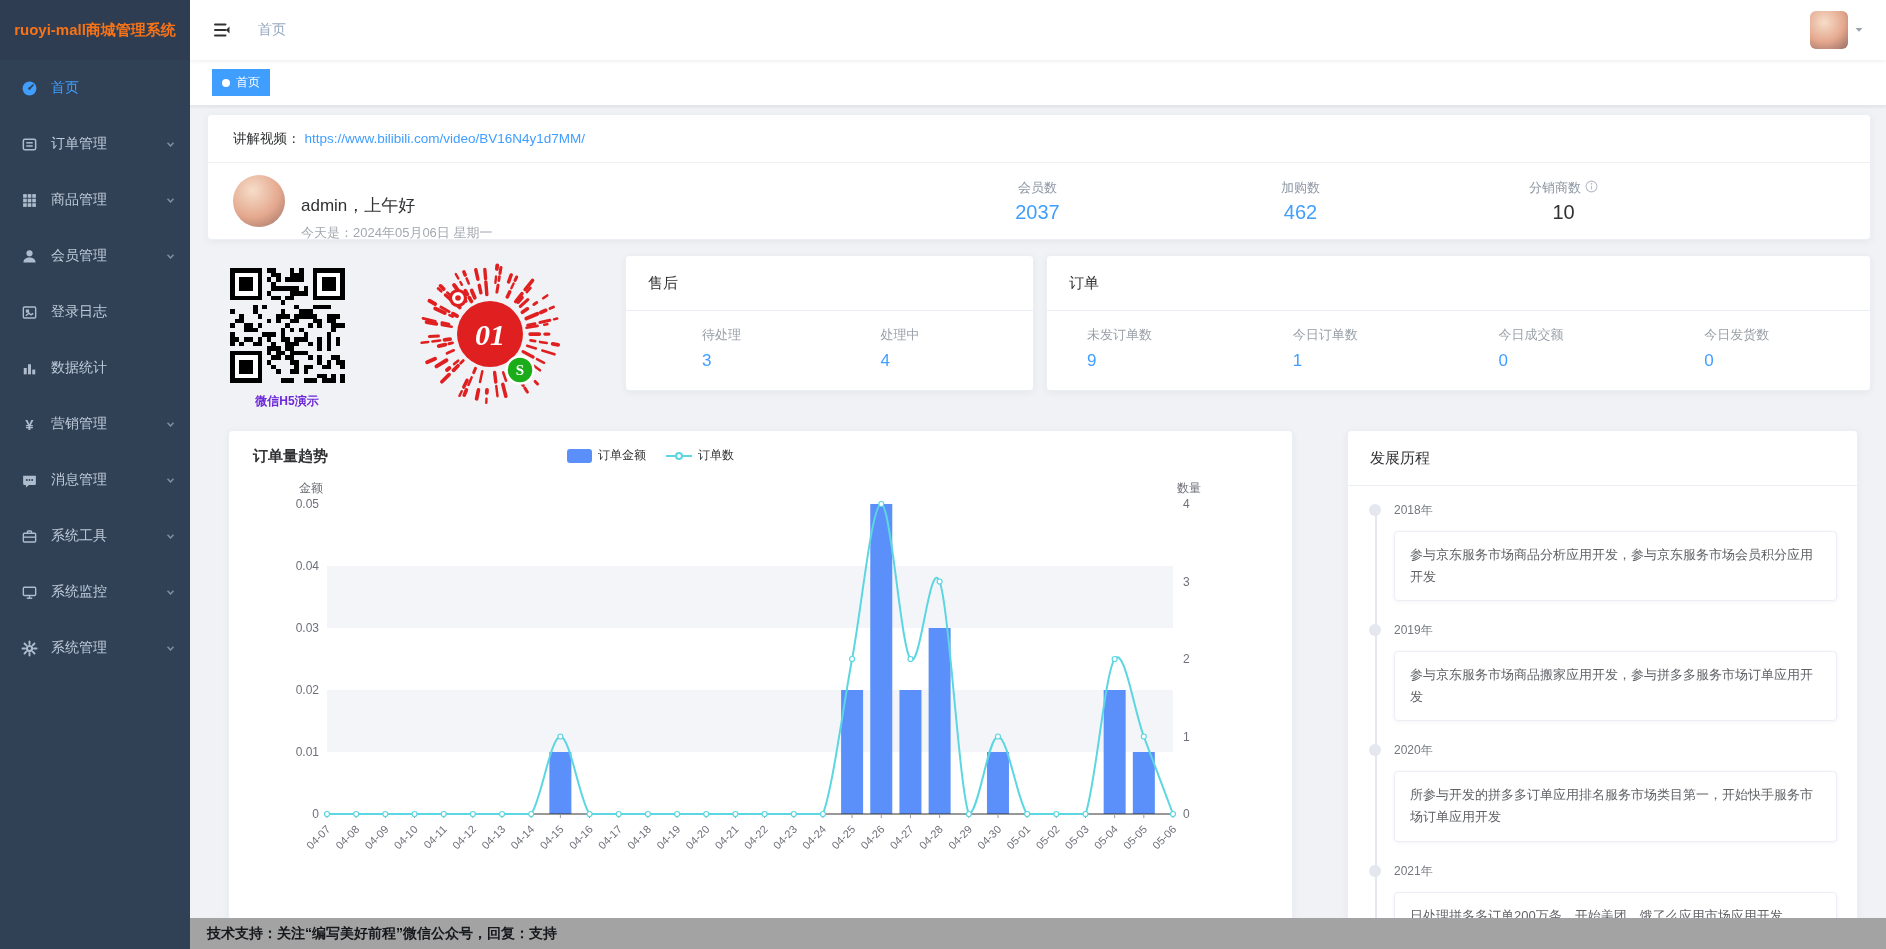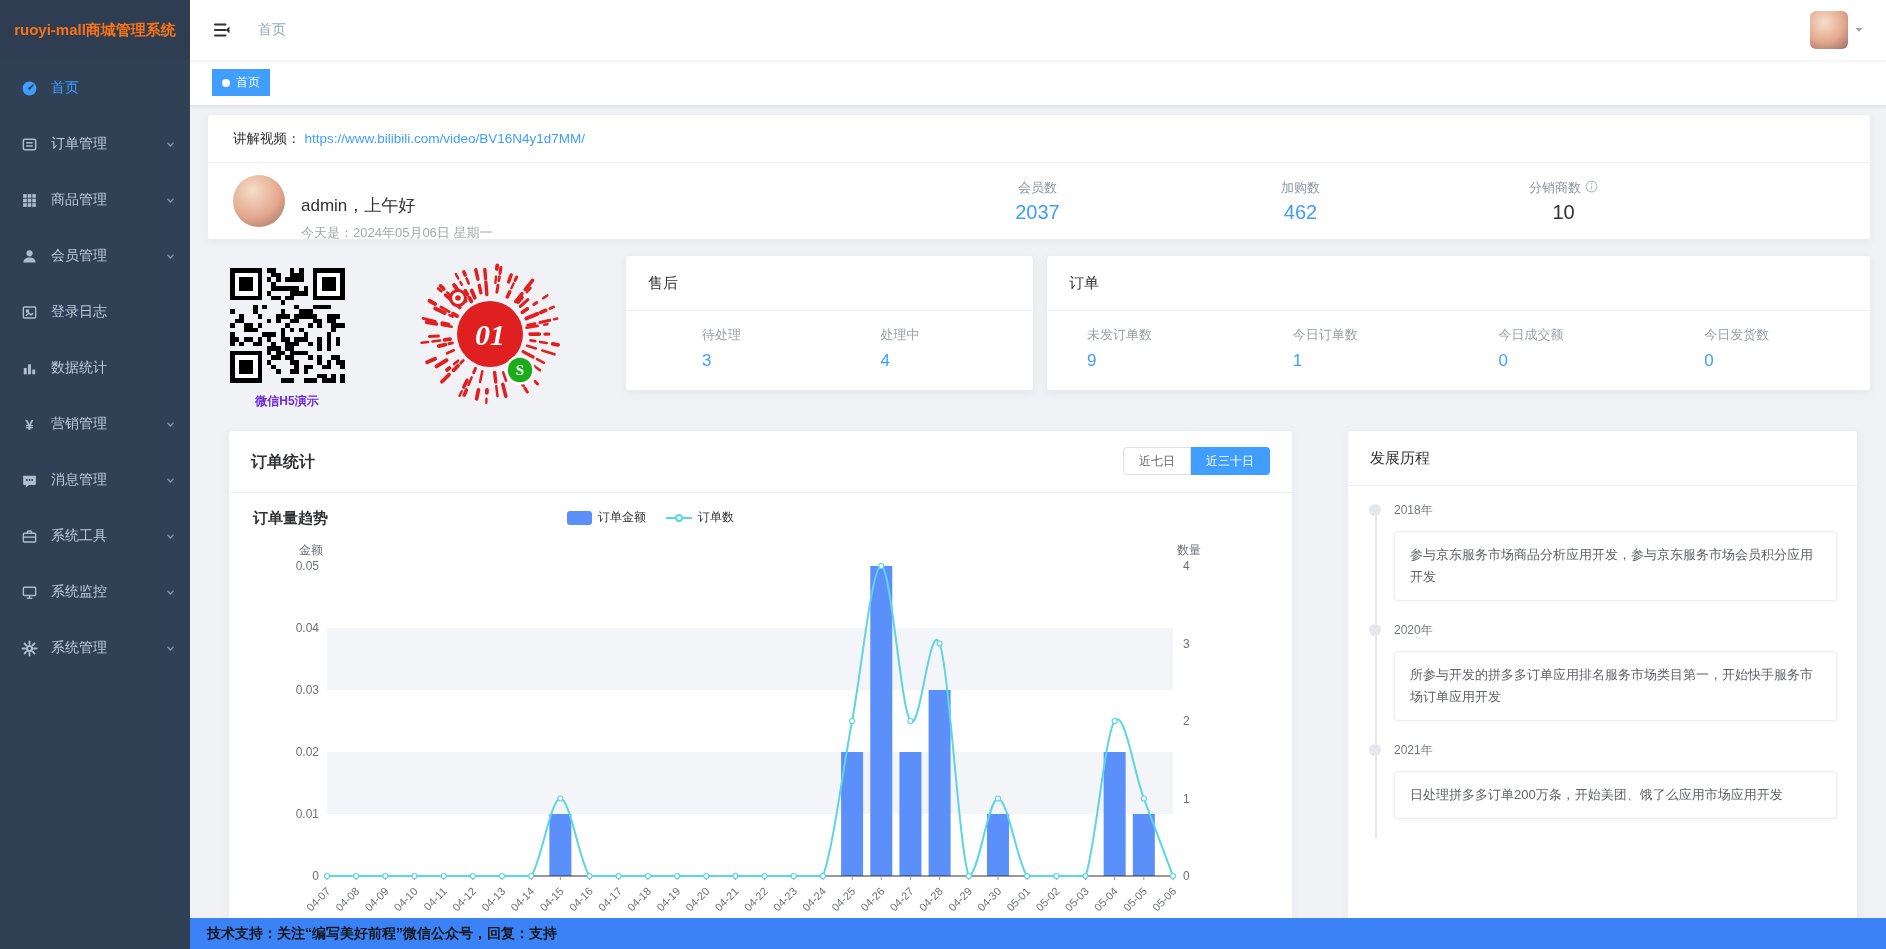--- a/index.html
+++ b/index.html
@@ -81,21 +81,21 @@
   
   .timeline-card { left:1347px; top:430px; width:511px; height:540px; }
   .timeline { position:relative; padding:16px 20px 0 46px; }
   .timeline:before { content:""; position:absolute; left:27px; top:22px; bottom:-20px; width:2px; background:#e4e7ed; }
   .tl-item { position:relative; margin-bottom:21px; }
   .tl-dot { position:absolute; left:-25px; top:2px; width:12px; height:12px; border-radius:50%; background:#e4e7ed; }
   .tl-year { font-size:12px; color:#73777f; }
   .tl-box { margin-top:12px; border:1px solid #ebeef5; border-radius:4px; box-shadow:0 1px 4px rgba(0,0,0,.05); padding:12px 15px; font-size:13px; color:#606266; line-height:1.7; }
 
   
-  .footer { position:absolute; left:190px; top:918px; width:1696px; height:31px; background:#3b82f6; z-index:40; display:flex; align-items:center; padding-left:17px; font-size:14px; font-weight:bold; color:#16181c; }
+  .footer { position:absolute; left:190px; top:918px; width:1696px; height:31px; background:#a3a3a3; z-index:40; display:flex; align-items:center; padding-left:17px; font-size:14px; font-weight:bold; color:#16181c; }
 </style>
 </head>
 <body>
 
 <div class="app">
 
   <aside class="sidebar">
     <div class="logo">ruoyi-mall商城管理系统</div>
     <nav id="menu">
         <div class="menu-item active">
@@ -638,27 +638,20 @@
           <div class="stat-value">0</div>
         </div>
         <div class="stat-col">
           <div class="stat-label">今日发货数</div>
           <div class="stat-value">0</div>
         </div>
       </div>
   </section>
 
   <section class="card chart-card">
-    <div class="card-header">
-      <span>订单统计</span>
-      <div class="range-group" id="rangeGroup">
-          <button class="range-btn">近七日</button>
-          <button class="range-btn active">近三十日</button>
-        </div>
-    </div>
     <div class="chart-body">
       <div class="chart-subtitle">订单量趋势</div>
       <div class="legend" id="legend">
           <div class="legend-item">
             <span class="sw-bar" style="background: rgb(91, 143, 249);"></span>
             <span>订单金额</span>
           </div>
           <div class="legend-item">
             <span class="sw-line">
               <span class="ln" style="background: rgb(92, 214, 224);"></span>
@@ -793,20 +786,25 @@
   <section class="card timeline-card">
     <div class="card-header">发展历程</div>
     <div class="timeline" id="timeline">
         <div class="tl-item">
           <span class="tl-dot"></span>
           <div class="tl-year">2018年</div>
           <div class="tl-box">参与京东服务市场商品分析应用开发，参与京东服务市场会员积分应用开发</div>
         </div>
         <div class="tl-item">
           <span class="tl-dot"></span>
+          <div class="tl-year">2019年</div>
+          <div class="tl-box">参与京东服务市场商品搬家应用开发，参与拼多多服务市场订单应用开发</div>
+        </div>
+        <div class="tl-item">
+          <span class="tl-dot"></span>
           <div class="tl-year">2020年</div>
           <div class="tl-box">所参与开发的拼多多订单应用排名服务市场类目第一，开始快手服务市场订单应用开发</div>
         </div>
         <div class="tl-item">
           <span class="tl-dot"></span>
           <div class="tl-year">2021年</div>
           <div class="tl-box">日处理拼多多订单200万条，开始美团、饿了么应用市场应用开发</div>
         </div>
       </div>
   </section>

